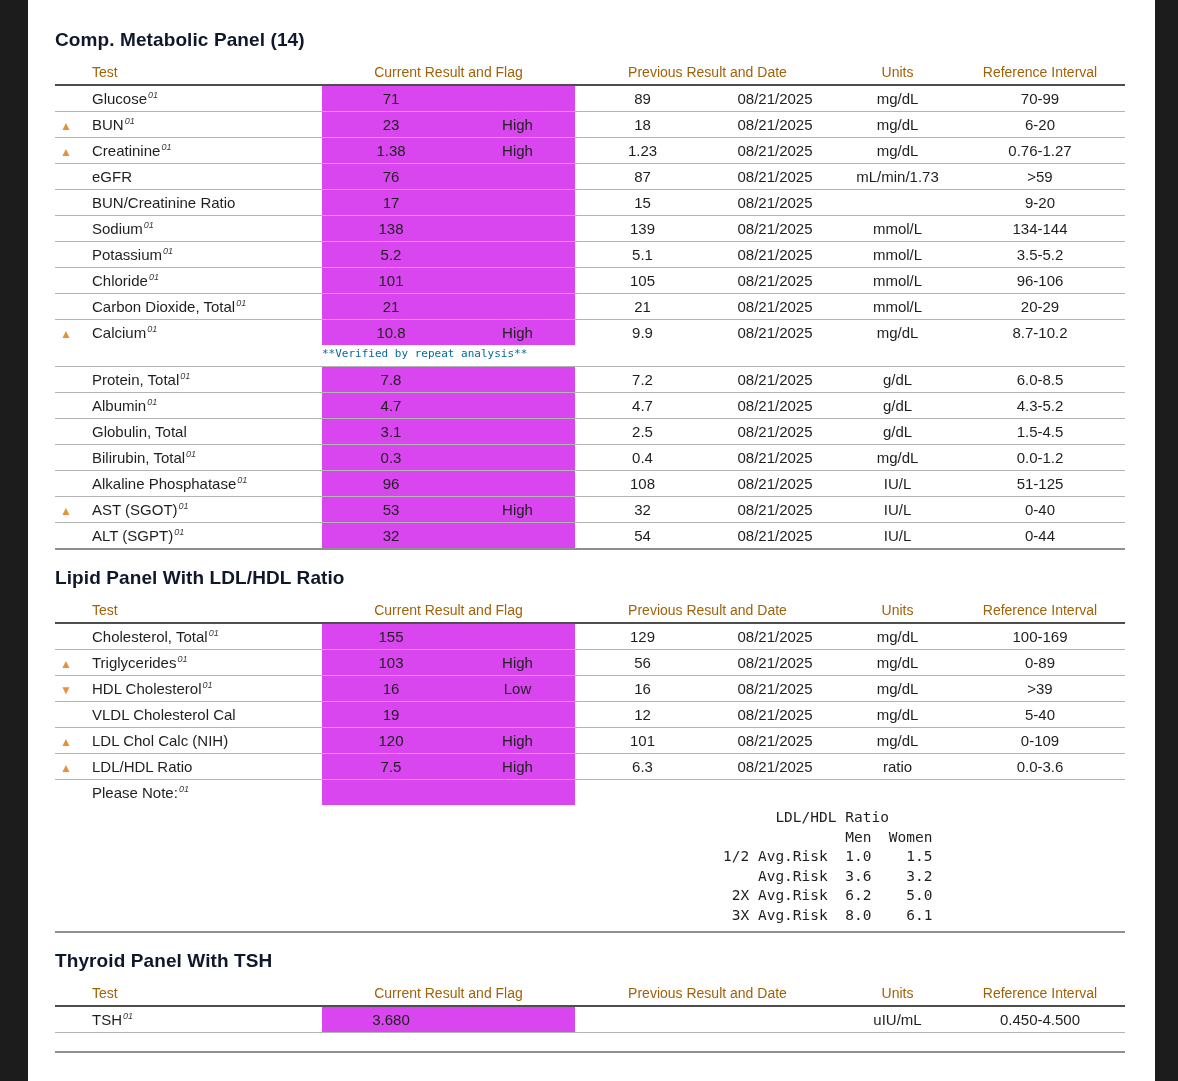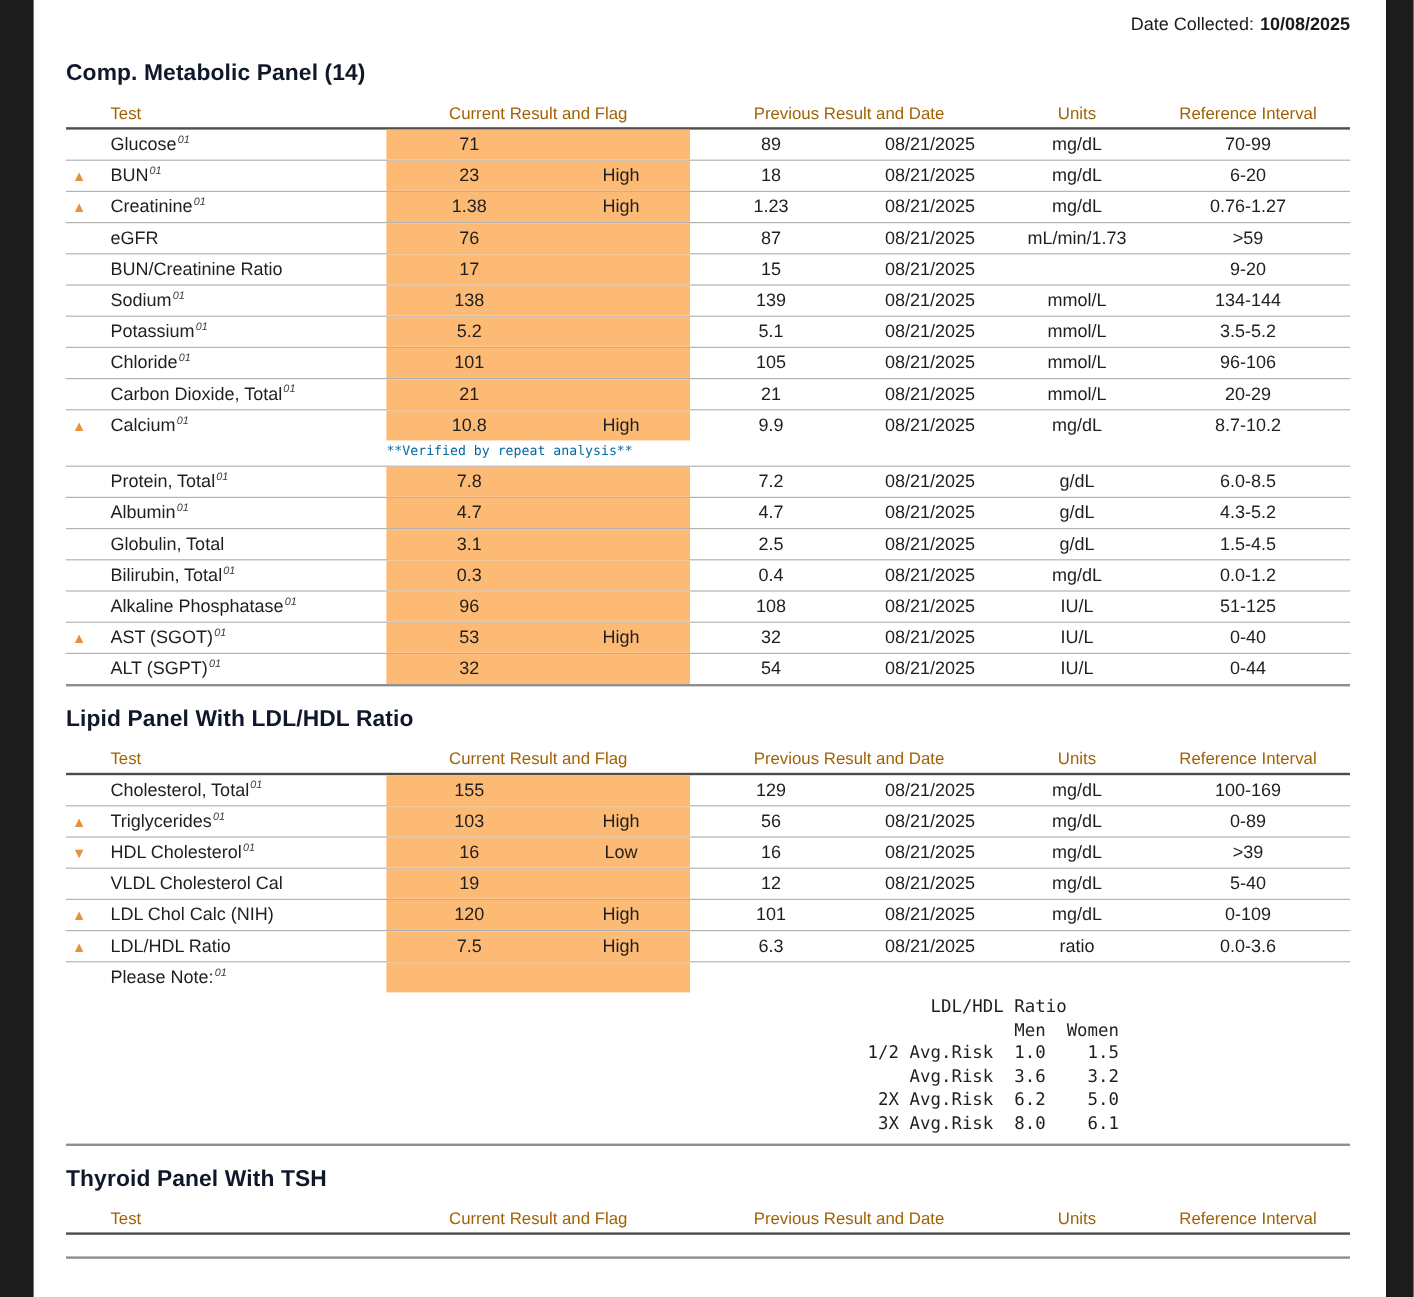--- a/index.html
+++ b/index.html
@@ -46,21 +46,21 @@
   }
   .trow.nb{border-bottom:none;}
   .trow.thead{
     border-bottom:2px solid #4d4d4d;
     font-size:14px;
     color:#a16207;
     min-height:24px;
   }
   .c{padding:2px 4px;box-sizing:border-box;overflow:hidden;white-space:nowrap;}
   .center{text-align:center;}
-  .band{background:#fdba74;align-self:stretch;display:flex;align-items:center;justify-content:center;}
+  .band{background:#d946ef;align-self:stretch;display:flex;align-items:center;justify-content:center;}
   .sp2a{grid-column:3 / span 2;}
   .sp2b{grid-column:5 / span 2;}
   .flagcell{padding-left:5px;}
   .tri{font-size:12px;color:#e8913c;line-height:1;}
   sup.fn{font-size:9px;color:#3a3a3a;margin-left:1px;vertical-align:super;line-height:0;font-style:italic;}
   .bold{font-weight:normal;}
   .subnote{min-height:21px;}
   .subnote pre{
     margin:0 0 2px 267px;
     font-family:"DejaVu Sans Mono", monospace;
@@ -76,23 +76,20 @@
     line-height:19.5px;
     color:#1f1f1f;
   }
   .notelabel{border-bottom:none;}
   .spacer{min-height:18px;border-bottom:none;}
 </style>
 </head>
 <body>
 
 <div class="page">
-  <div class="daterow">
-    <span>Date Collected:</span><span class="dval">10/08/2025</span>
-  </div>
   <div id="panels-root">
       <section>
         <h2 class="panel-title">Comp. Metabolic Panel (14)</h2>
         <div class="ltable">
           <div class="trow thead">
             <span class="c"></span>
             <span class="c">Test</span>
             <span class="c center sp2a">Current Result and Flag</span>
             <span class="c center sp2b">Previous Result and Date</span>
             <span class="c center">Units</span>
@@ -368,17 +365,27 @@
         <h2 class="panel-title">Thyroid Panel With TSH</h2>
         <div class="ltable">
           <div class="trow thead">
             <span class="c"></span>
             <span class="c">Test</span>
             <span class="c center sp2a">Current Result and Flag</span>
             <span class="c center sp2b">Previous Result and Date</span>
             <span class="c center">Units</span>
             <span class="c center">Reference Interval</span>
           </div>
+          <div class="trow">
+            <span class="c flagcell"></span>
+            <span class="c"><span>TSH</span><sup class="fn">01</sup></span>
+            <span class="c band center">3.680</span>
+            <span class="c band center bold"></span>
+            <span class="c center"></span>
+            <span class="c center"></span>
+            <span class="c center">uIU/mL</span>
+            <span class="c center">0.450-4.500</span>
+          </div>
           <div class="trow spacer"></div>
         </div>
       </section>
     </div>
 </div>
 
 </body></html>

